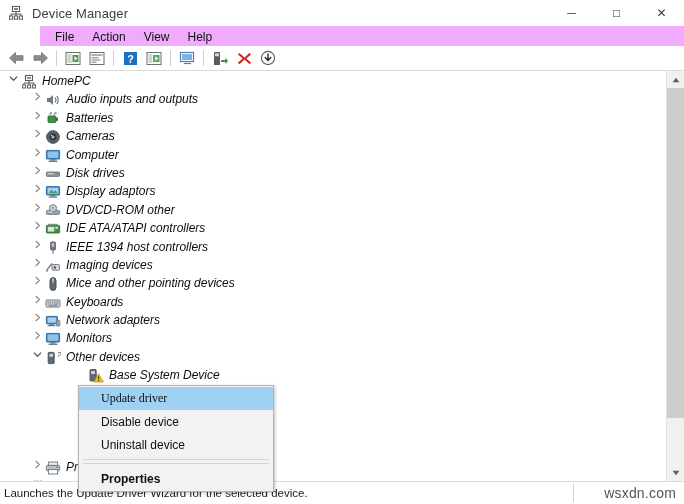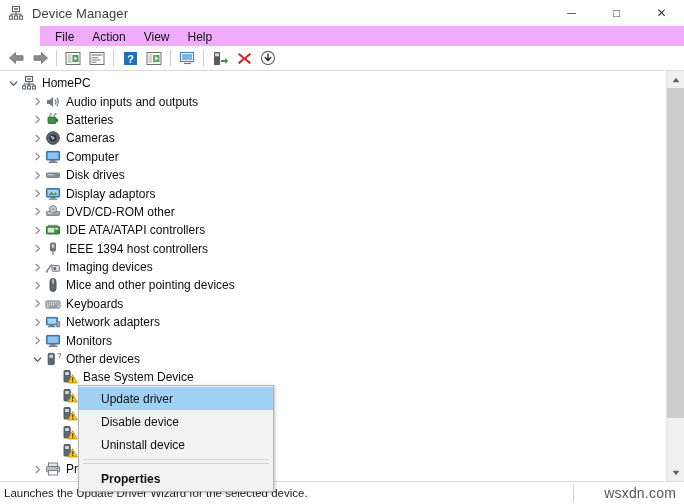--- a/index.html
+++ b/index.html
@@ -119,23 +119,24 @@
     position: relative;
     background: #ffffff;
     overflow: hidden;
   }
   .tree {
     padding-top: 3px;
   }
   .row {
     height: 18.4px;
     display: flex;
-    align-items: center;
+    align-items: flex-start;
     white-space: nowrap;
     position: relative;
+    font-style: italic;
   }
   .row.selected .label {
     background: #cce4f7;
     padding-left: 2px;
     padding-right: 3px;
   }
   .chev {
     width: 15px;
     flex: none;
     display: flex;
@@ -152,21 +153,21 @@
     margin-right: 5px;
     position: relative;
   }
   .label {
     font-size: 12px;
     color: #0c0c0c;
     line-height: 14px;
   }
   .lvl0 { padding-left: 6px; }
   .lvl1 { padding-left: 30px; }
-  .lvl2 { padding-left: 47px; }
+  .lvl2 { padding-left: 73px; }
 
   
   .vscroll {
     width: 17px;
     background: #f0f0f0;
     border-left: 1px solid #e2e2e2;
     position: relative;
     flex: none;
   }
   .vs-arrow {
@@ -233,21 +234,21 @@
     z-index: 40;
   }
   .ctx-item {
     height: 23px;
     display: flex;
     align-items: center;
     padding-left: 22px;
     font-size: 12px;
     color: #101010;
   }
-  .ctx-item.highlight { background: #9fd1f5; }
+  .ctx-item.highlight { background: #9fd1f5; font-family: Liberation Serif, serif; }
   .ctx-item.bold { font-weight: bold; }
   .ctx-sep {
     height: 1px;
     background: #d3d3d3;
     margin: 3px 4px 3px 4px;
   }
 </style>
 </head>
 <body>
 

